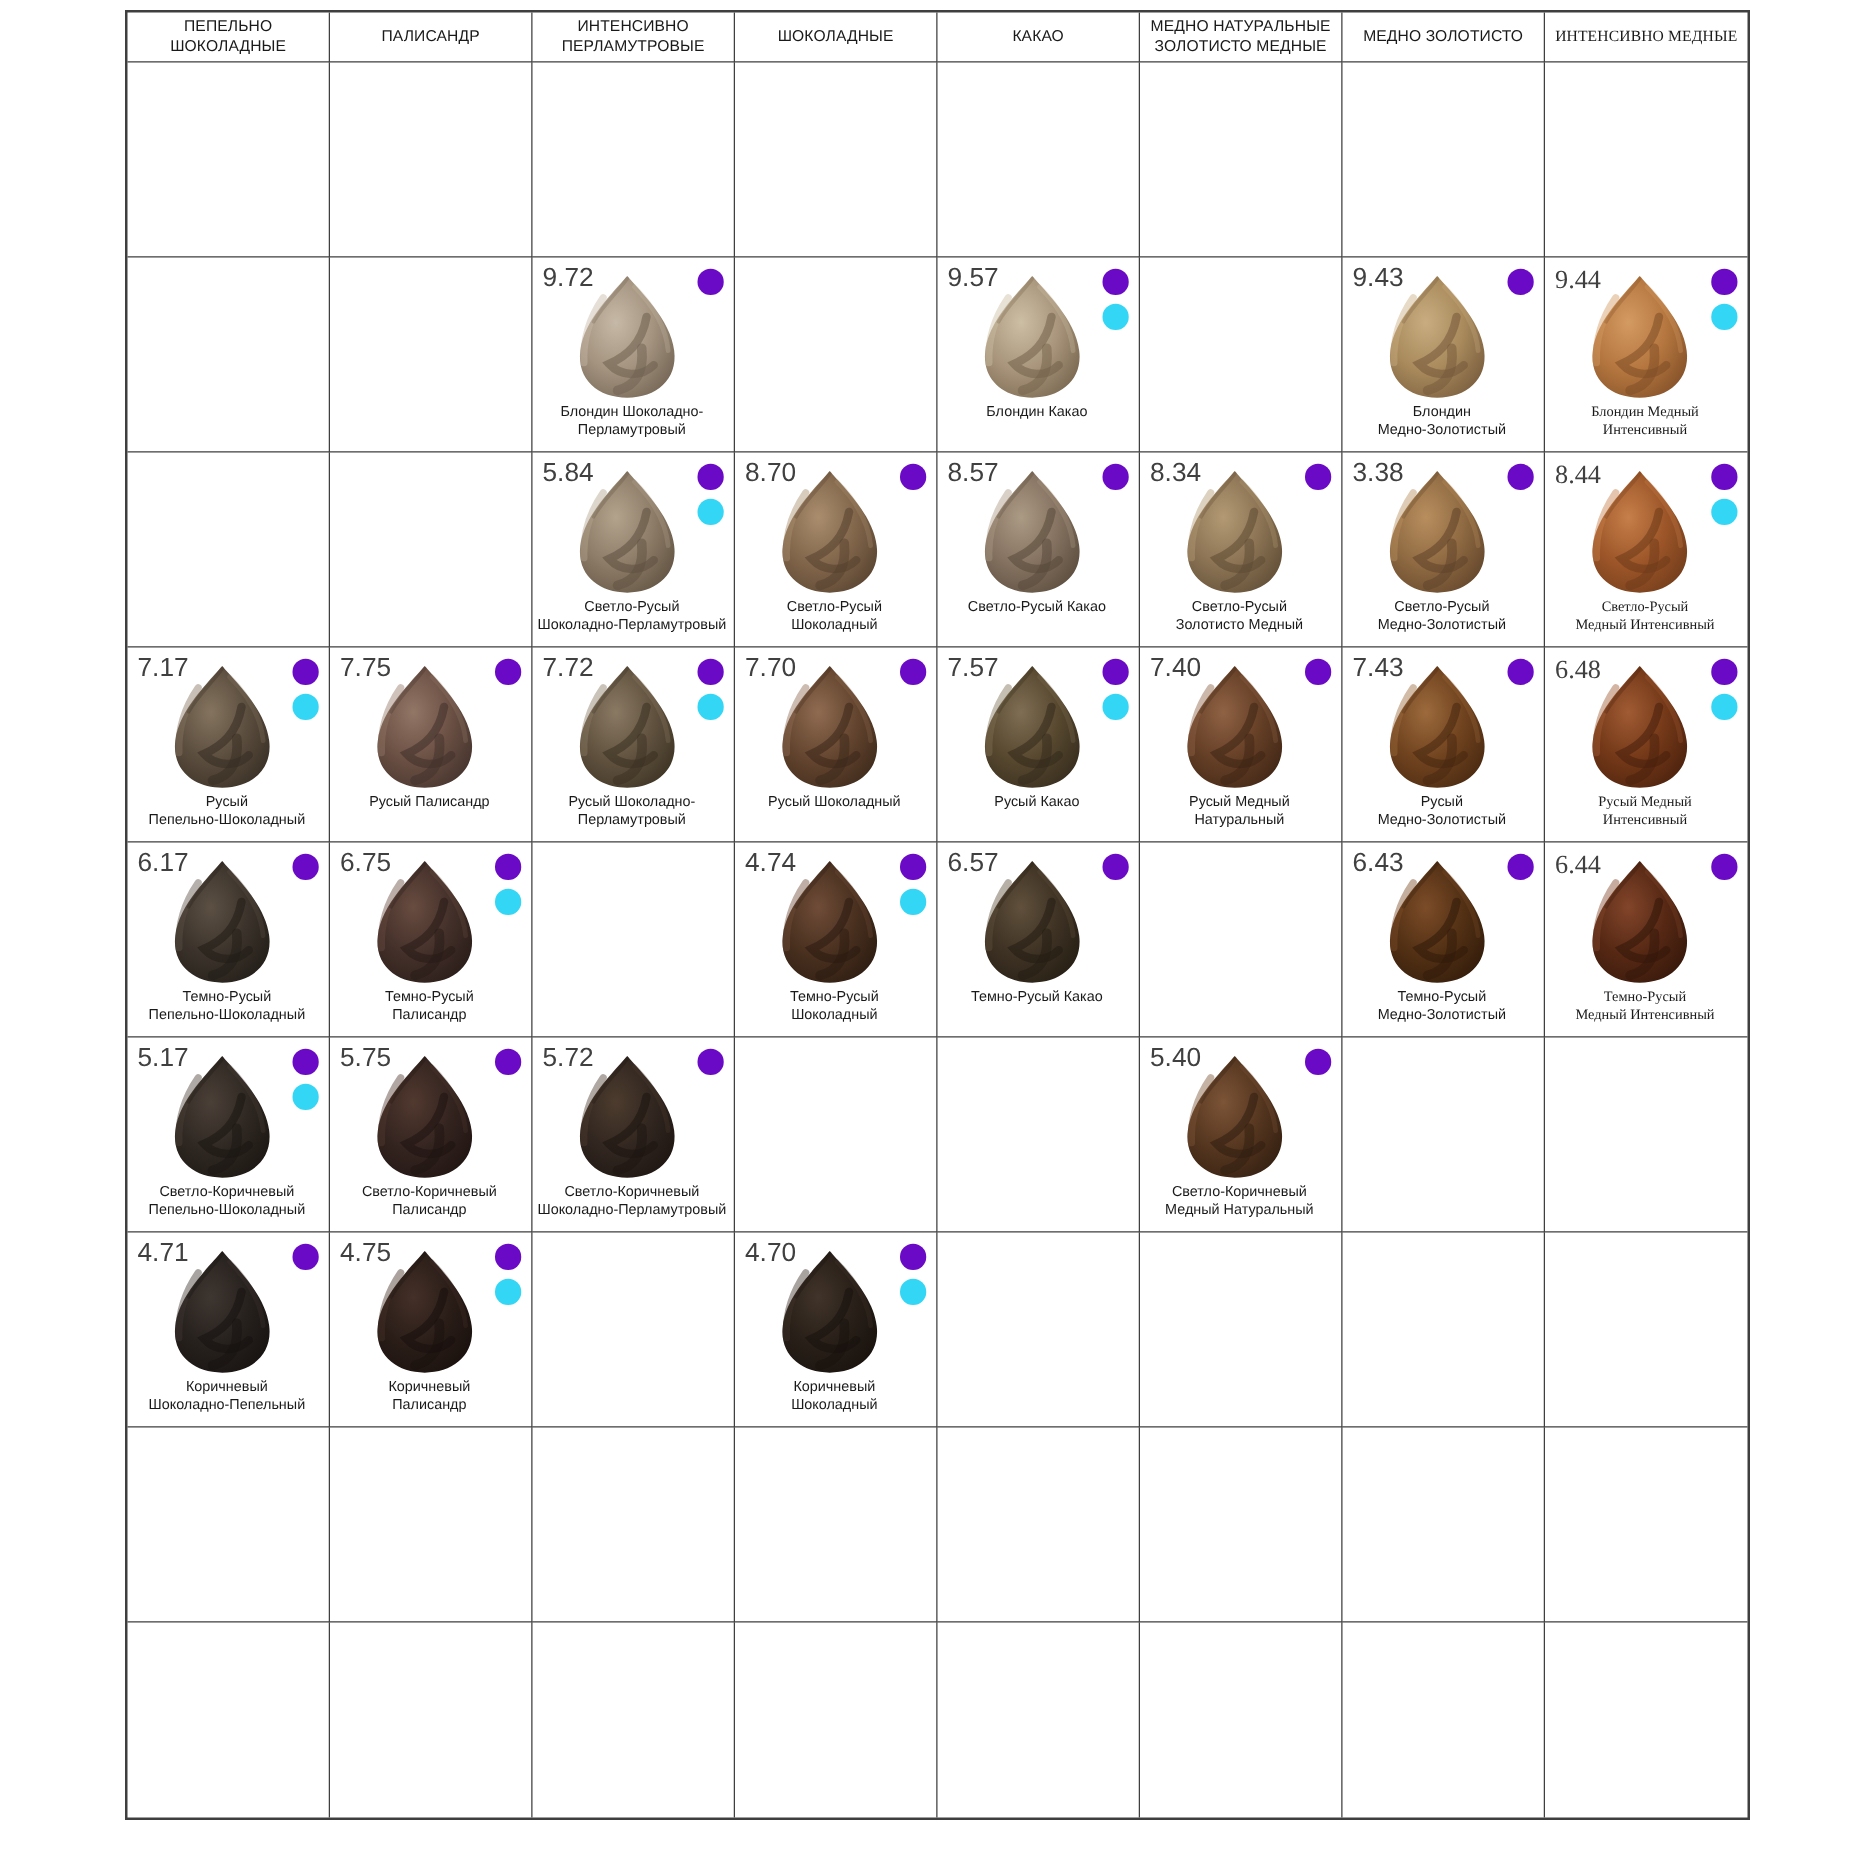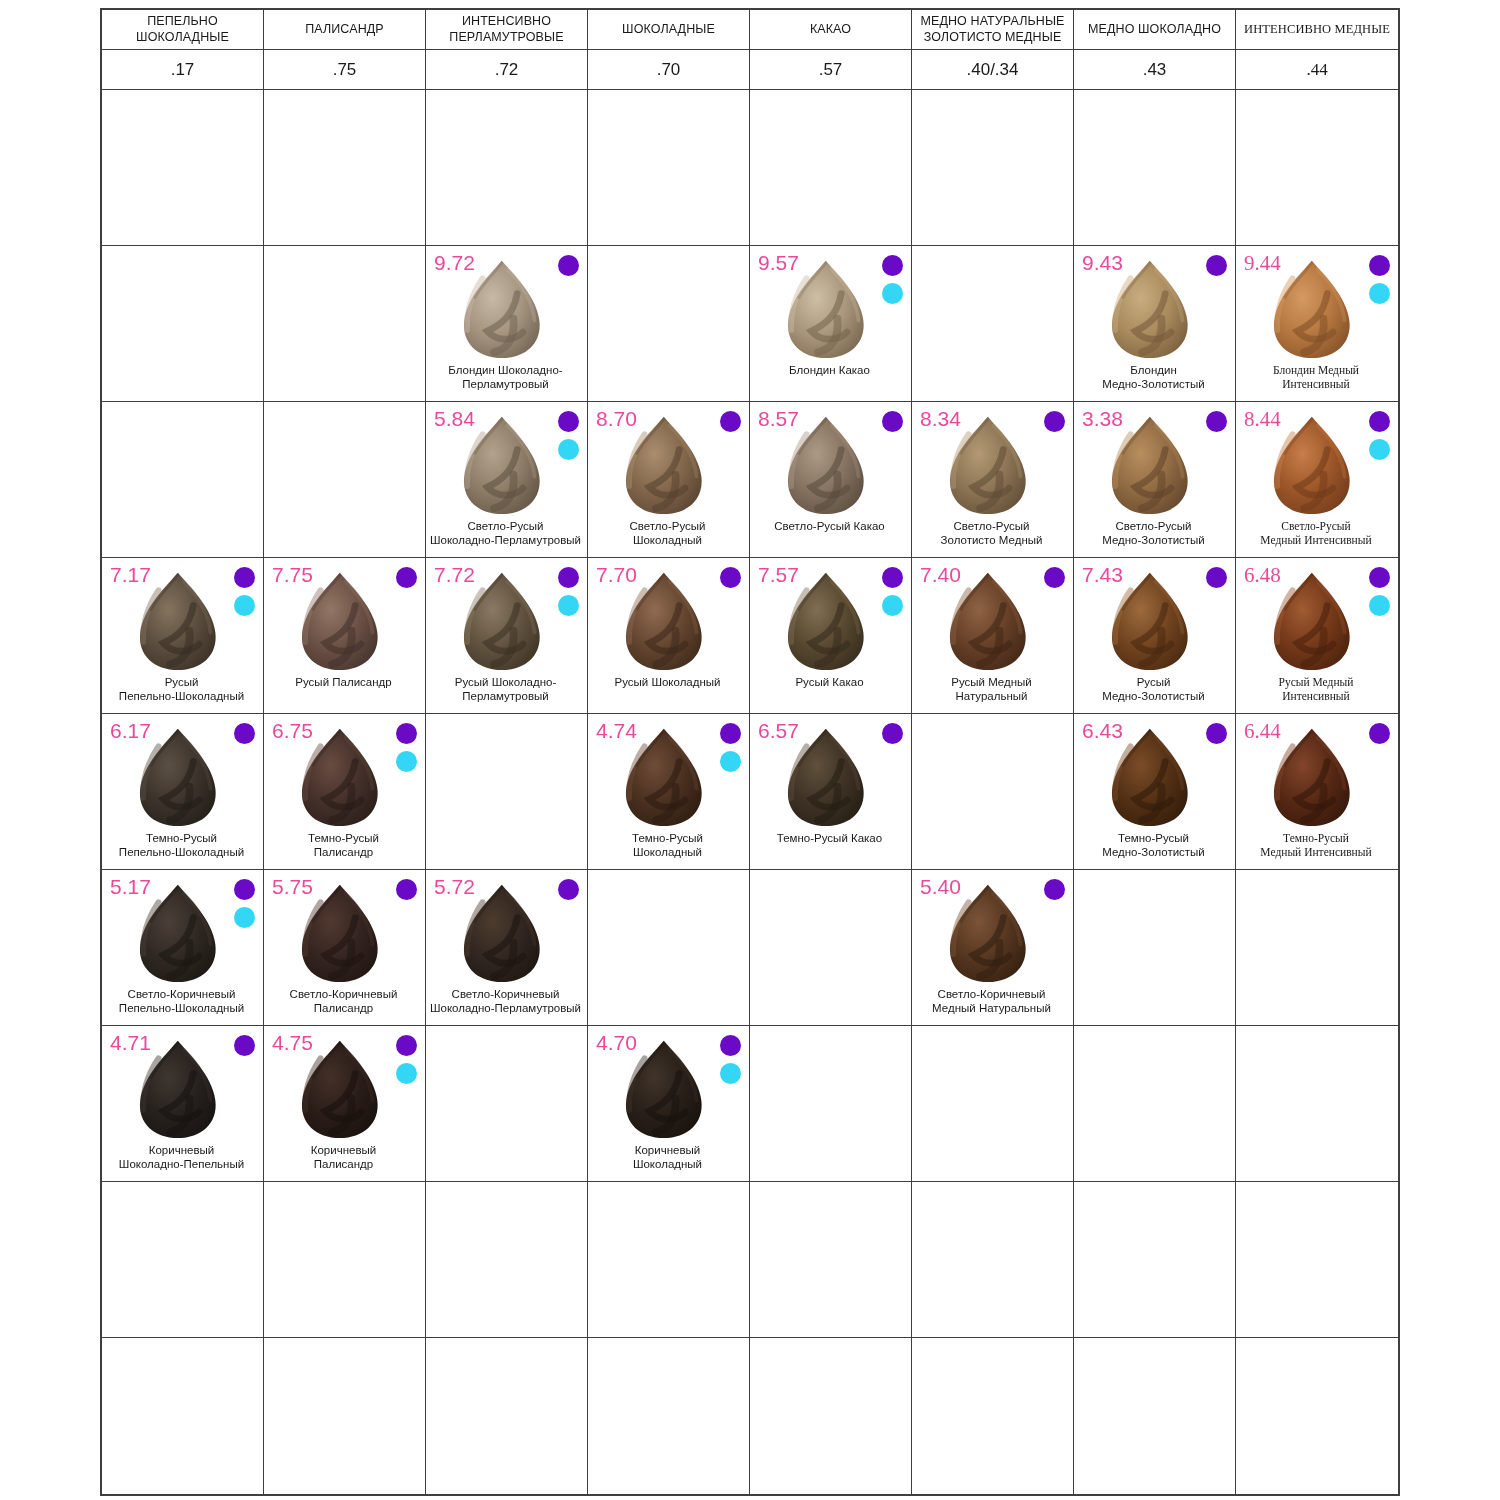--- a/index.html
+++ b/index.html
@@ -7,53 +7,43 @@
   #color-table{position:absolute;left:100px;top:8px;width:1300px;border:2px solid #3f3f3f;box-sizing:border-box;background:#fff;}
   .row{display:grid;grid-template-columns:repeat(8,1fr);}
   .row > .cell{border-right:1.5px solid #3f3f3f;border-bottom:1.5px solid #3f3f3f;box-sizing:border-box;position:relative;overflow:hidden;}
   .row > .cell:last-child{border-right:none;font-family:Liberation Serif, serif;}
   .row.last > .cell{border-bottom:none;}
   .row.h-header{height:40px;}
   .row.h-code{height:40px;}
   .row.h-body .cell{height:156px;}
   .header-cell{display:flex;align-items:center;justify-content:center;text-align:center;font-size:12.5px;line-height:1.25;white-space:pre-line;letter-spacing:.1px;}
   .code-cell{display:flex;align-items:center;justify-content:center;font-size:17px;}
-  .swatch-code{position:absolute;top:5px;left:8px;font-size:21px;color:#ec4899;}
+  .swatch-code{position:absolute;top:5px;left:8px;font-size:21px;color:#404040;}
   .dots{position:absolute;top:9px;right:8px;display:flex;flex-direction:column;gap:7px;align-items:center;}
   .dot{width:21px;height:21px;border-radius:50%;}
   .swatch-wrap{position:absolute;top:11px;left:50%;transform:translateX(-55%);width:104px;height:104px;}
   .swatch-wrap svg{display:block;width:100%;height:100%;}
   .swatch-label{position:absolute;top:117px;left:2px;right:4px;text-align:center;font-size:11.5px;line-height:1.22;white-space:pre-line;}
 </style>
 </head>
 <body>
 
 <div id="color-table">
     <div class="row h-header">
       <div class="cell header-cell">ПЕПЕЛЬНО
 ШОКОЛАДНЫЕ</div>
       <div class="cell header-cell">ПАЛИСАНДР</div>
       <div class="cell header-cell">ИНТЕНСИВНО
 ПЕРЛАМУТРОВЫЕ</div>
       <div class="cell header-cell">ШОКОЛАДНЫЕ</div>
       <div class="cell header-cell">КАКАО</div>
       <div class="cell header-cell">МЕДНО НАТУРАЛЬНЫЕ
 ЗОЛОТИСТО МЕДНЫЕ</div>
-      <div class="cell header-cell">МЕДНО ШОКОЛАДНО</div>
+      <div class="cell header-cell">МЕДНО ЗОЛОТИСТО</div>
       <div class="cell header-cell">ИНТЕНСИВНО МЕДНЫЕ</div>
-    </div>
-    <div class="row h-code">
-      <div class="cell code-cell">.17</div>
-      <div class="cell code-cell">.75</div>
-      <div class="cell code-cell">.72</div>
-      <div class="cell code-cell">.70</div>
-      <div class="cell code-cell">.57</div>
-      <div class="cell code-cell">.40/.34</div>
-      <div class="cell code-cell">.43</div>
-      <div class="cell code-cell">.44</div>
     </div>
     <div class="row h-body">
       <div class="cell"></div>
       <div class="cell"></div>
       <div class="cell"></div>
       <div class="cell"></div>
       <div class="cell"></div>
       <div class="cell"></div>
       <div class="cell"></div>
       <div class="cell"></div>

